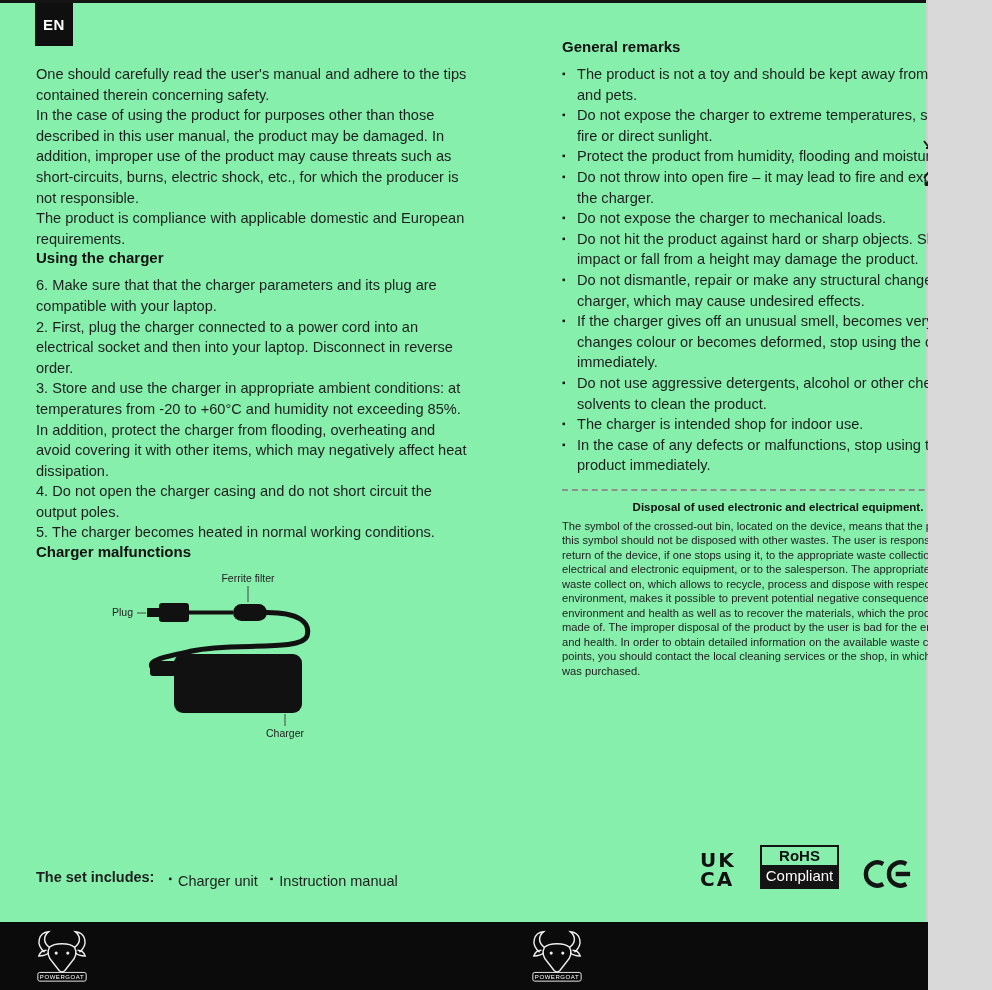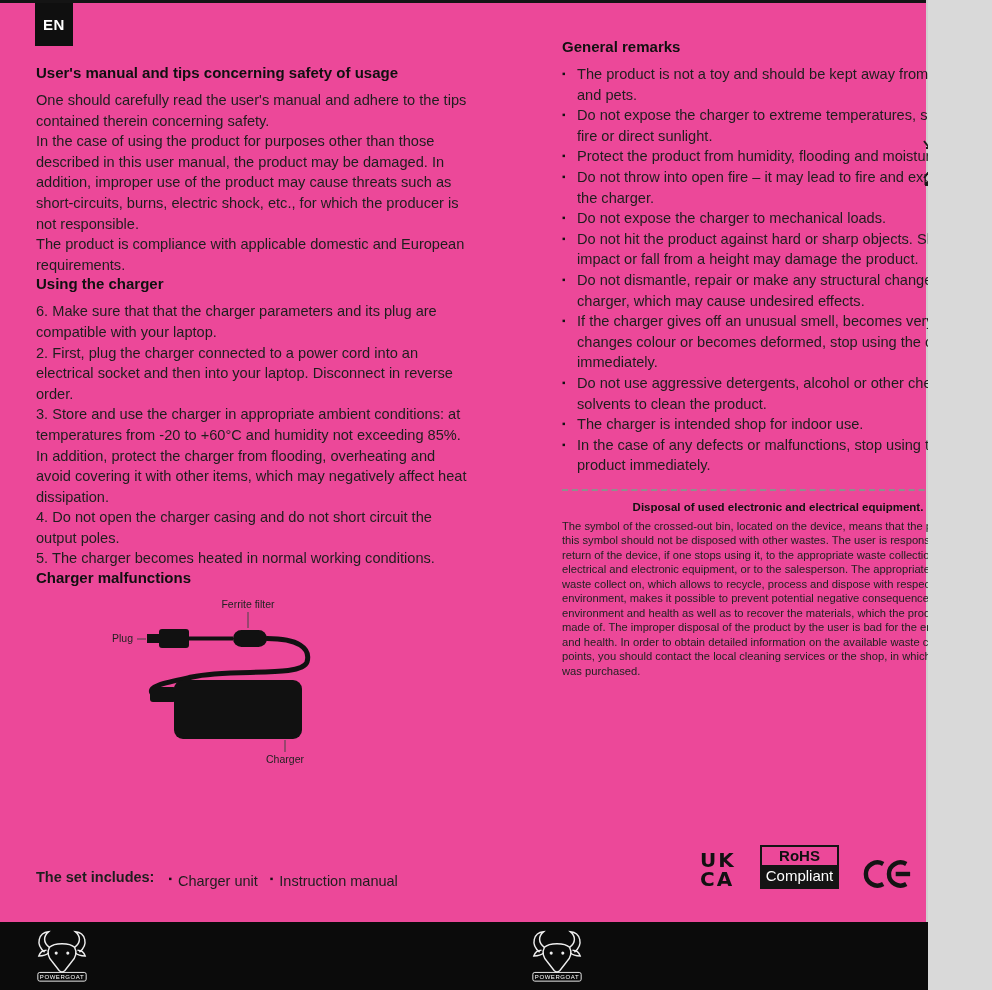--- a/index.html
+++ b/index.html
@@ -1,19 +1,19 @@
 <!DOCTYPE html>
 <html><head>
 <meta charset="utf-8">
 <style>
   * { box-sizing: border-box; }
   html, body { margin: 0; padding: 0; background: #d9d9d9; }
   .page {
     position: relative; width: 928px; height: 990px;
-    background: #ec4899; overflow: hidden;
+    background: #86efac; overflow: hidden;
     font-family: "Liberation Sans", "DejaVu Sans", sans-serif;
     color: #1e1e1e;
   }
   .top-edge { position: absolute; top: 0; left: 0; width: 100%; height: 3px; background: #141414; }
   .right-edge { position: absolute; top: 0; right: 0; width: 2px; height: 100%; background: #cfcfcf; }
 
   .lang-badge {
     position: absolute; left: 35px; top: 3px; width: 38px; height: 43px;
     background: #0f0f0f; color: #fff; font-weight: 700; font-size: 15px;
     display: flex; align-items: center; justify-content: center; letter-spacing: .5px;
@@ -67,21 +67,20 @@
 </head>
 <body>
 
 <div class="page">
   <div class="top-edge"></div>
   <div class="right-edge"></div>
 
   <div class="lang-badge">EN</div>
 
   <div class="col-left">
-    <h2 class="h">User's manual and tips concerning safety of usage</h2>
     <p class="body-text">One should carefully read the user's manual and adhere to the tips contained therein concerning safety.
 In the case of using the product for purposes other than those described in this user manual, the product may be damaged. In addition, improper use of the product may cause threats such as short-circuits, burns, electric shock, etc., for which the producer is not responsible.
 The product is compliance with applicable domestic and European requirements.</p>
 
     <h2 class="h sec">Using the charger</h2>
     <div class="steps">
       <div class="step">6. Make sure that that the charger parameters and its plug are compatible with your laptop.</div>
       <div class="step">2. First, plug the charger connected to a power cord into an electrical socket and then into your laptop. Disconnect in reverse order.</div>
       <div class="step">3. Store and use the charger in appropriate ambient conditions: at temperatures from -20 to +60°C and humidity not exceeding 85%. In addition, protect the charger from flooding, overheating and avoid covering it with other items, which may negatively affect heat dissipation.</div>
       <div class="step">4. Do not open the charger casing and do not short circuit the output poles.</div>

